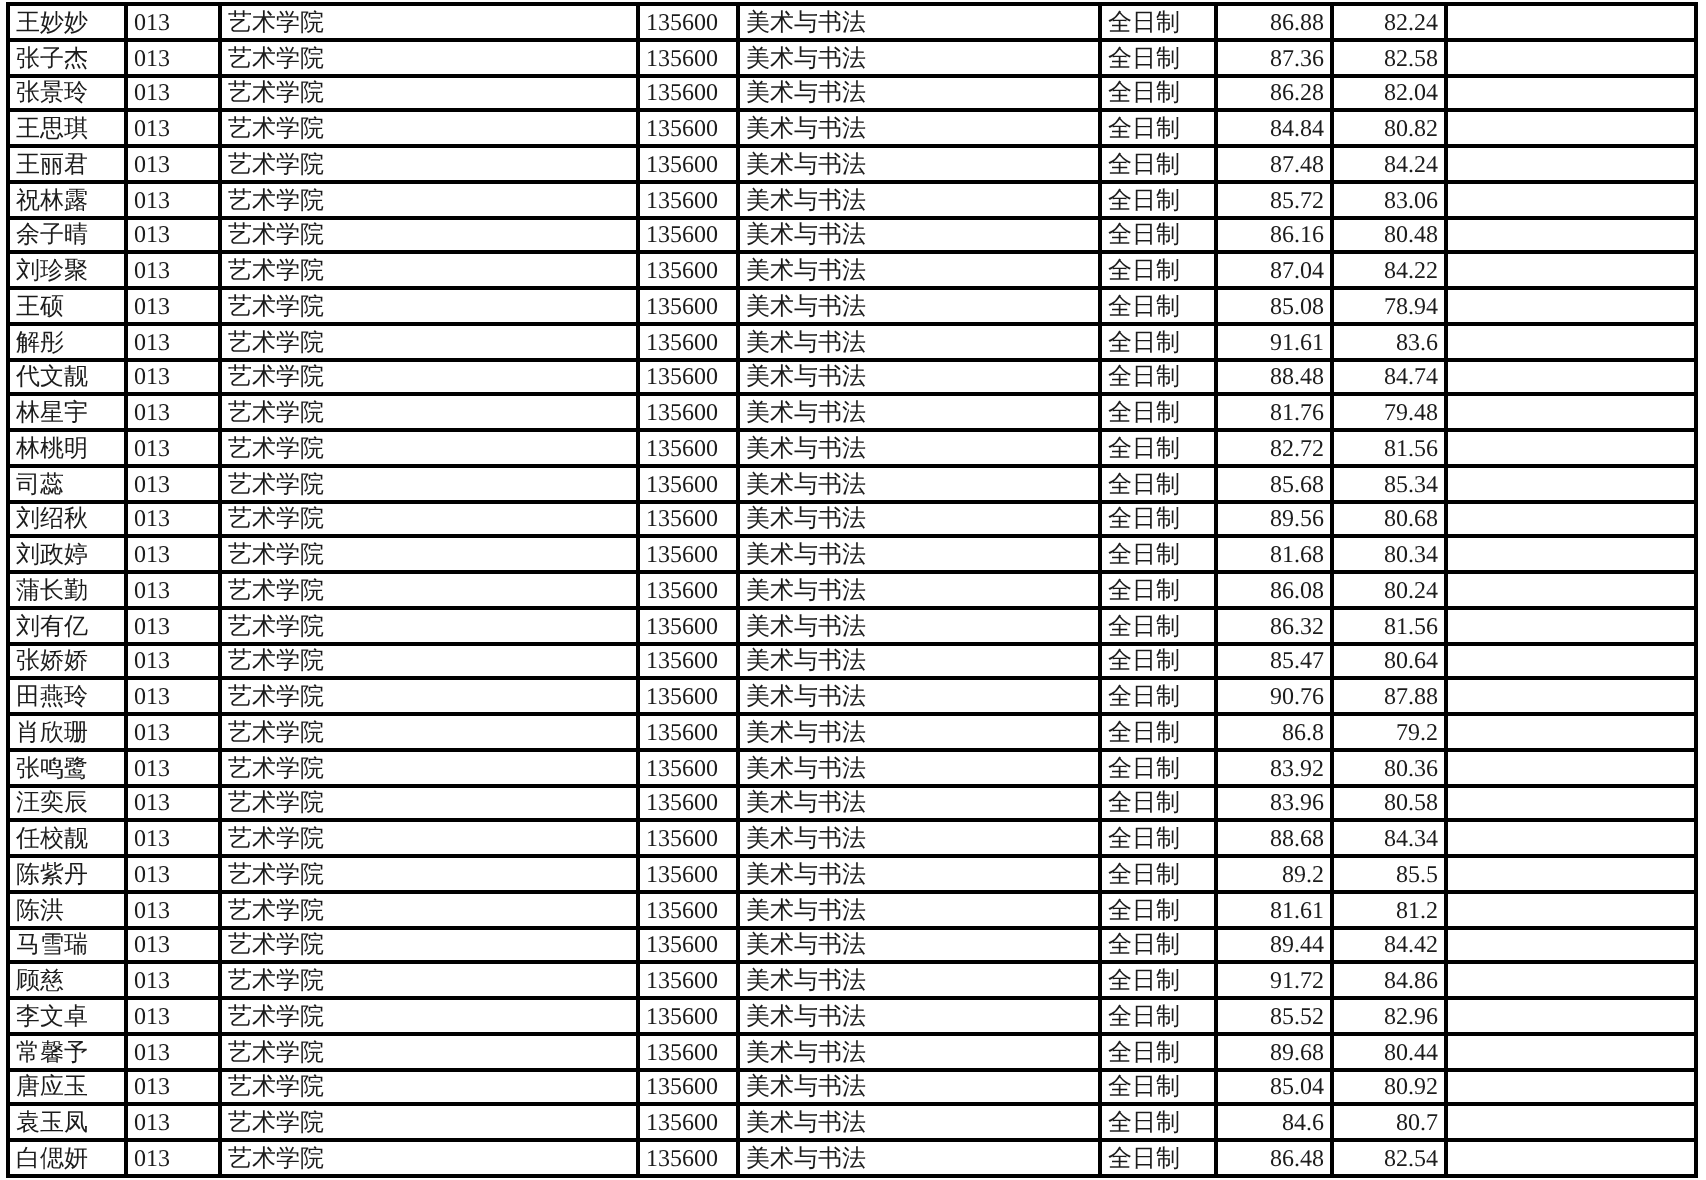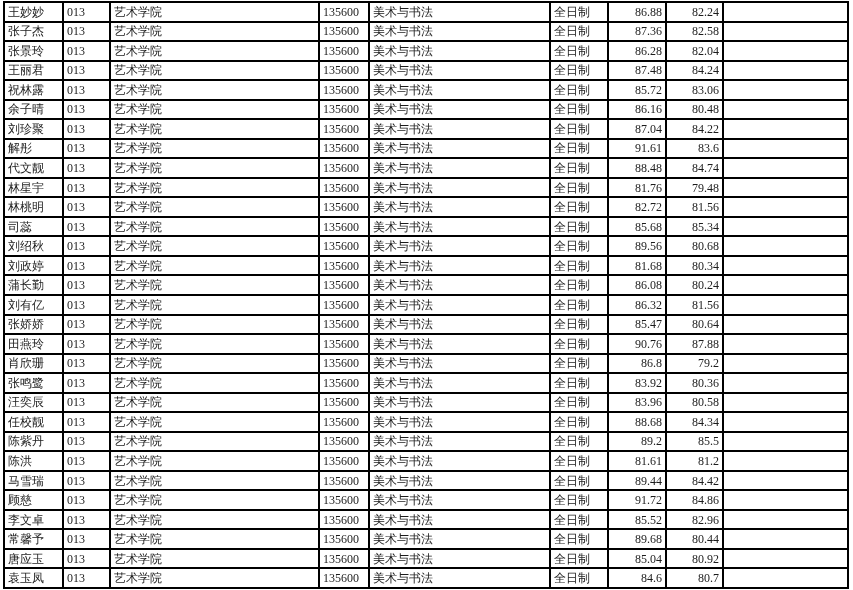--- a/index.html
+++ b/index.html
@@ -85,20 +85,31 @@
           <td class="align-left">013</td>
           <td class="align-left">艺术学院</td>
           <td class="align-left">135600</td>
           <td class="align-left">美术与书法</td>
           <td class="align-left">全日制</td>
           <td class="align-right">86.28</td>
           <td class="align-right">82.04</td>
           <td class="align-left"></td>
         </tr>
         <tr>
+          <td class="align-left">王思琪</td>
+          <td class="align-left">013</td>
+          <td class="align-left">艺术学院</td>
+          <td class="align-left">135600</td>
+          <td class="align-left">美术与书法</td>
+          <td class="align-left">全日制</td>
+          <td class="align-right">84.84</td>
+          <td class="align-right">80.82</td>
+          <td class="align-left"></td>
+        </tr>
+        <tr>
           <td class="align-left">王丽君</td>
           <td class="align-left">013</td>
           <td class="align-left">艺术学院</td>
           <td class="align-left">135600</td>
           <td class="align-left">美术与书法</td>
           <td class="align-left">全日制</td>
           <td class="align-right">87.48</td>
           <td class="align-right">84.24</td>
           <td class="align-left"></td>
         </tr>
@@ -129,20 +140,31 @@
           <td class="align-left">013</td>
           <td class="align-left">艺术学院</td>
           <td class="align-left">135600</td>
           <td class="align-left">美术与书法</td>
           <td class="align-left">全日制</td>
           <td class="align-right">87.04</td>
           <td class="align-right">84.22</td>
           <td class="align-left"></td>
         </tr>
         <tr>
+          <td class="align-left">王硕</td>
+          <td class="align-left">013</td>
+          <td class="align-left">艺术学院</td>
+          <td class="align-left">135600</td>
+          <td class="align-left">美术与书法</td>
+          <td class="align-left">全日制</td>
+          <td class="align-right">85.08</td>
+          <td class="align-right">78.94</td>
+          <td class="align-left"></td>
+        </tr>
+        <tr>
           <td class="align-left">解彤</td>
           <td class="align-left">013</td>
           <td class="align-left">艺术学院</td>
           <td class="align-left">135600</td>
           <td class="align-left">美术与书法</td>
           <td class="align-left">全日制</td>
           <td class="align-right">91.61</td>
           <td class="align-right">83.6</td>
           <td class="align-left"></td>
         </tr>
@@ -379,17 +401,28 @@
         </tr>
         <tr>
           <td class="align-left">袁玉凤</td>
           <td class="align-left">013</td>
           <td class="align-left">艺术学院</td>
           <td class="align-left">135600</td>
           <td class="align-left">美术与书法</td>
           <td class="align-left">全日制</td>
           <td class="align-right">84.6</td>
           <td class="align-right">80.7</td>
+          <td class="align-left"></td>
+        </tr>
+        <tr>
+          <td class="align-left">白偲妍</td>
+          <td class="align-left">013</td>
+          <td class="align-left">艺术学院</td>
+          <td class="align-left">135600</td>
+          <td class="align-left">美术与书法</td>
+          <td class="align-left">全日制</td>
+          <td class="align-right">86.48</td>
+          <td class="align-right">82.54</td>
           <td class="align-left"></td>
         </tr>
       </tbody>
   </table>
 </div>
 
 </body></html>

